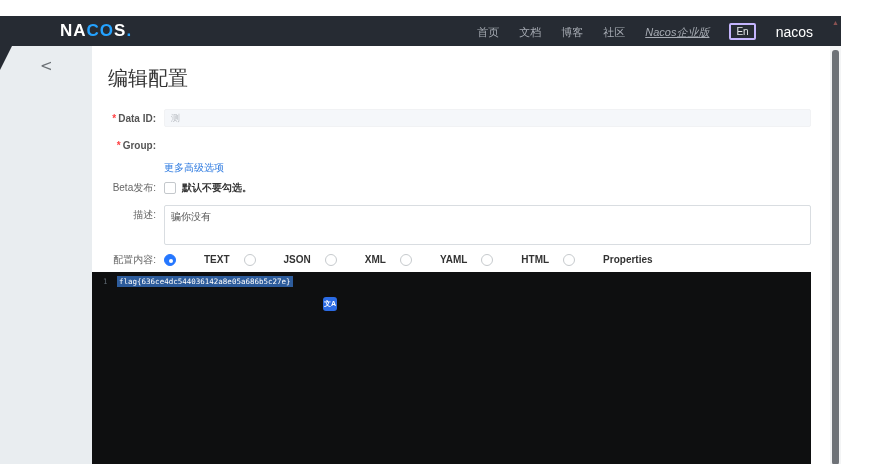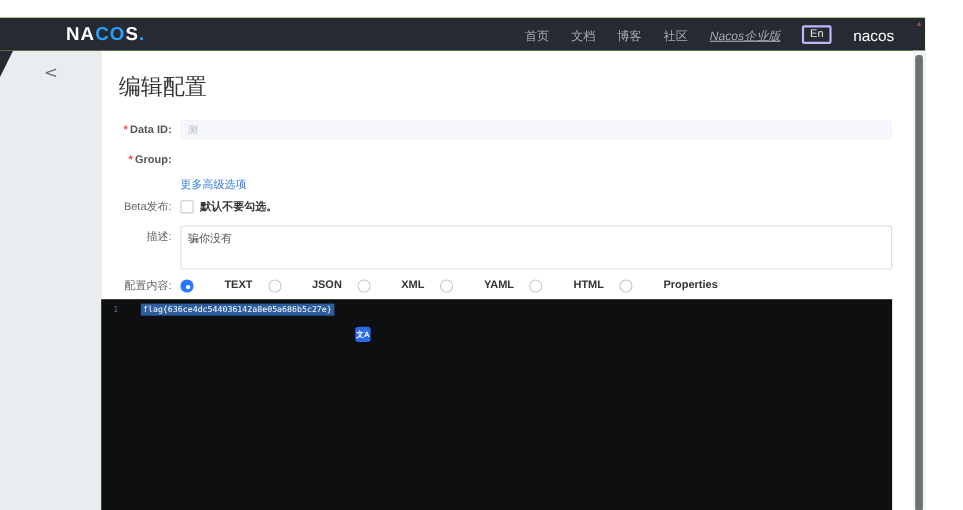--- a/index.html
+++ b/index.html
@@ -94,21 +94,21 @@
     display:inline-block; width:11px; height:11px; border:1px solid #999; border-radius:50%;
     font-size:8px; line-height:10px; text-align:center; color:#999; margin:0 2px;
   }
 
   .editor {
     flex:1; height:194px; background:#0e0f10; position:relative;
     font-family:"DejaVu Sans Mono", monospace; cursor:text;
   }
   .line-num { position:absolute; left:11px; top:5px; color:#5d676f; font-size:7.5px; }
   .code-line {
-    position:absolute; left:36px; top:4px; font-size:7.5px; color:#ffffff;
+    position:absolute; left:25px; top:4px; font-size:7.5px; color:#ffffff;
     background:#2d5c9c; padding:1px 2px; white-space:pre;
   }
   .translate-icon {
     position:absolute; left:231px; top:25px; width:14px; height:14px;
     background:#2b6be4; border-radius:3px; color:#fff; font-size:7px; font-weight:bold;
     display:flex; align-items:center; justify-content:center; cursor:pointer;
     font-family:"Liberation Sans", sans-serif;
   }
 
   

